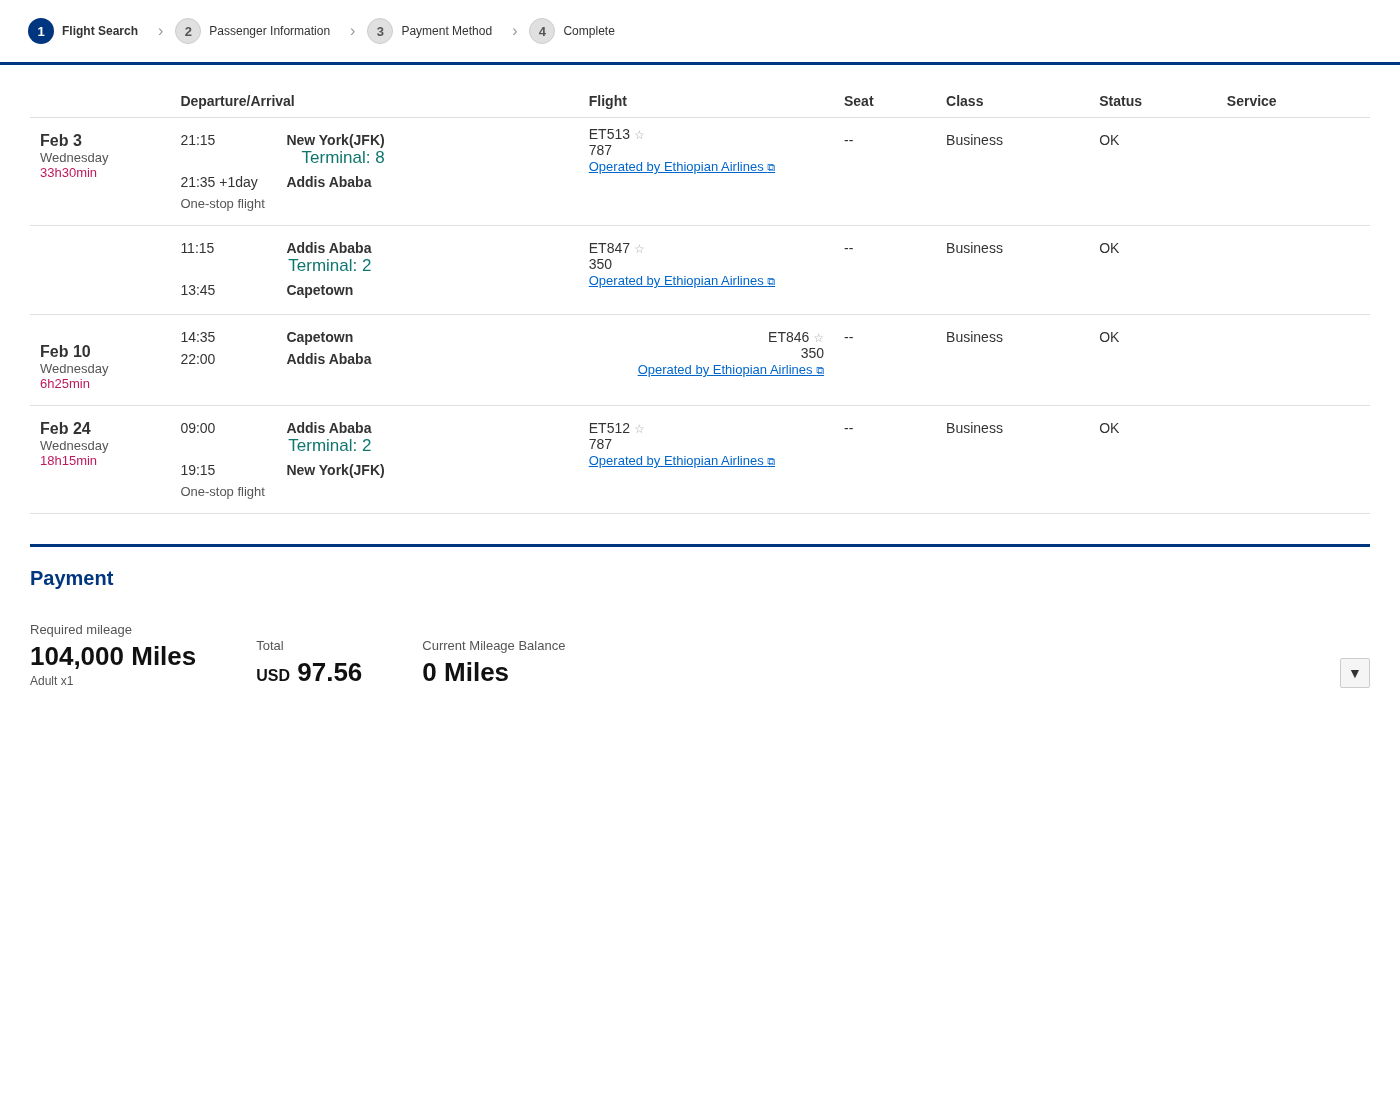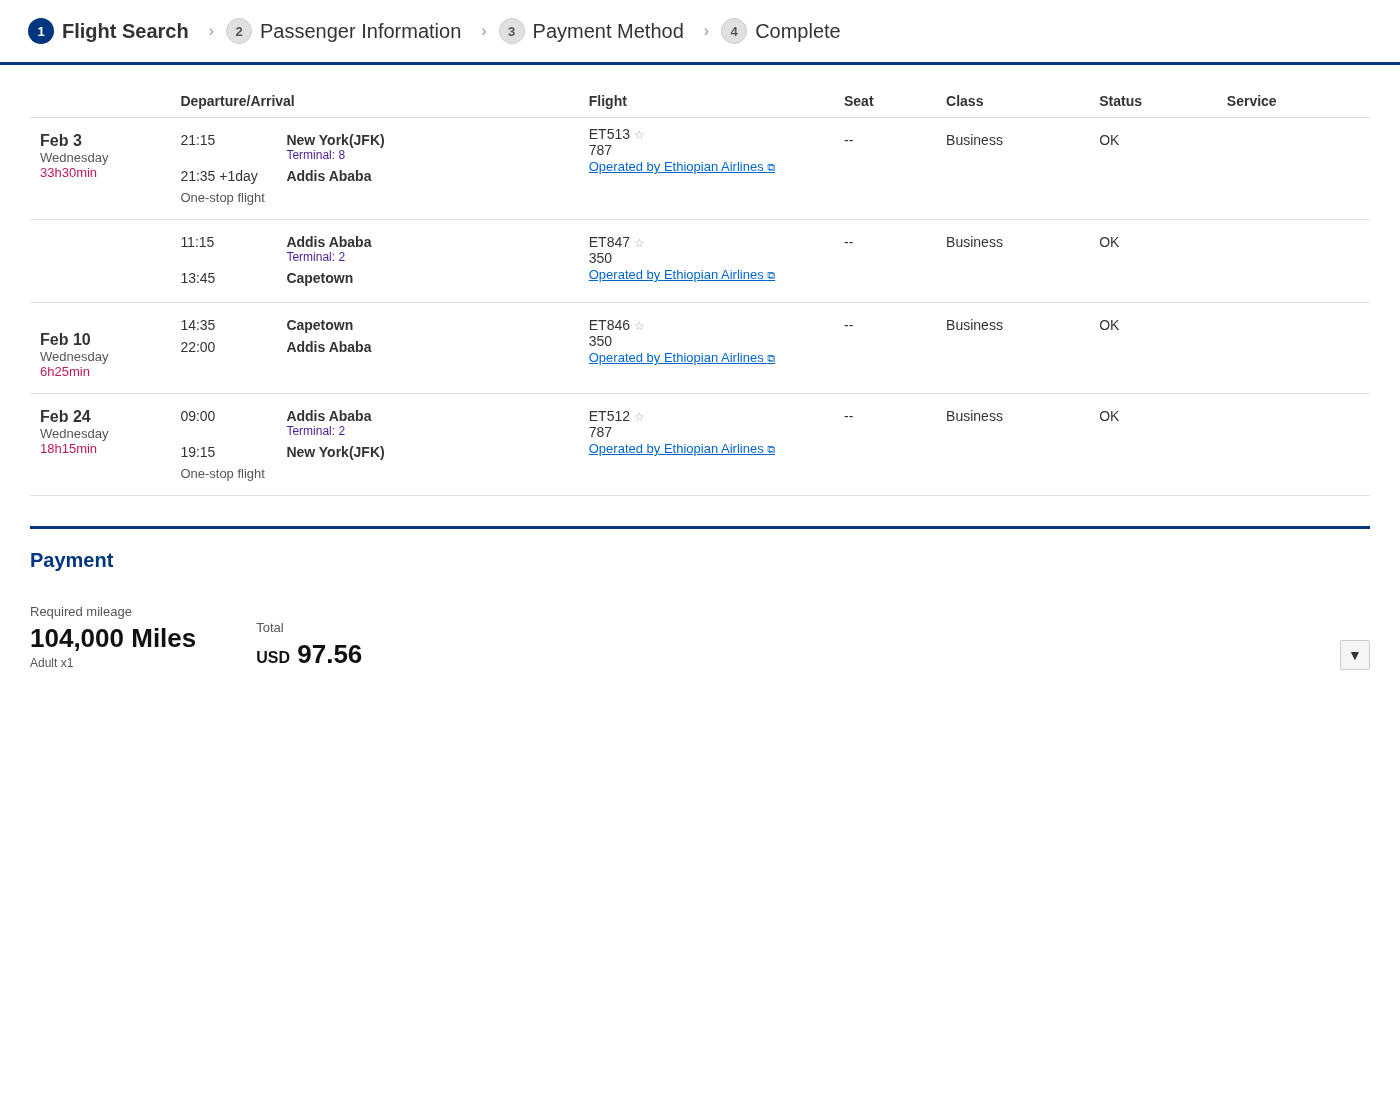--- a/index.html
+++ b/index.html
@@ -41,21 +41,21 @@
     .step-number.active {
       background: #003580;
       color: #fff;
     }
     .step-number.inactive {
       background: #e0e0e0;
       color: #555;
       border: 1px solid #ccc;
     }
     .step-label {
-      font-size: 20px;
+      font-size: 12px;
       color: #333;
     }
     .step-label.active {
       font-weight: bold;
     }
     .step-arrow {
       color: #999;
       font-size: 16px;
       margin: 0 4px;
     }
@@ -194,22 +194,23 @@
 
     .city-block {
       display: flex;
       flex-direction: column;
     }
     .city-name {
       font-weight: bold;
       font-size: 14px;
     }
     .terminal-name {
-      font-size: 12px;
-      color: #4c1d95;
+      font-size: 17px;
+      color: #0f766e;
+      text-align: right;
     }
 
     .time-city-row {
       display: flex;
       gap: 16px;
       margin-bottom: 2px;
     }
     .time-val {
       min-width: 90px;
       font-size: 14px;
@@ -356,21 +357,21 @@
         <div class="time-city-row" style="margin-top:6px;">
           <span class="time-val">22:00</span>
           <div class="city-block">
             <span class="city-name">Addis Ababa</span>
 
           </div>
         </div>
 
       </td>
 
-      <td class="flight-col" style="padding-top:14px; padding-bottom:14px; vertical-align:top;">
+      <td class="flight-col" style="padding-top:14px; padding-bottom:14px; vertical-align:top;text-align:right;">
         <div>ET846 <span class="flight-star">☆</span></div>
         <div>350</div>
         <div><a class="flight-operated" href="#">Operated by Ethiopian Airlines <span class="external-icon">⧉</span></a></div>
       </td>
 
       <td class="seat-col" style="padding-top:14px; padding-bottom:14px; vertical-align:top;">--</td>
       <td class="class-col" style="padding-top:14px; padding-bottom:14px; vertical-align:top;">Business</td>
       <td class="status-col" style="padding-top:14px; padding-bottom:14px; vertical-align:top;">OK</td>
       <td class="service-col" style="padding-top:14px; padding-bottom:14px; vertical-align:top;"></td>
     </tr>
@@ -427,20 +428,26 @@
           <div class="sub-label">Adult x1</div>
         </div>
 
         <div class="payment-item">
           <label>Total</label>
           <div class="value-large">
             <span class="currency">USD</span> <span>97.56</span>
           </div>
         </div>
 
+        <div class="payment-item">
+          <label>Current Mileage Balance</label>
+          <div class="value-large">
+            <span>0</span> <span>Miles</span>
+          </div>
+        </div>
       </div>
       <div style="flex:1;"></div>
       <div class="dropdown-btn">
         <span>▼</span>
       </div>
     </div>
   </div>
 
 </div>
 

